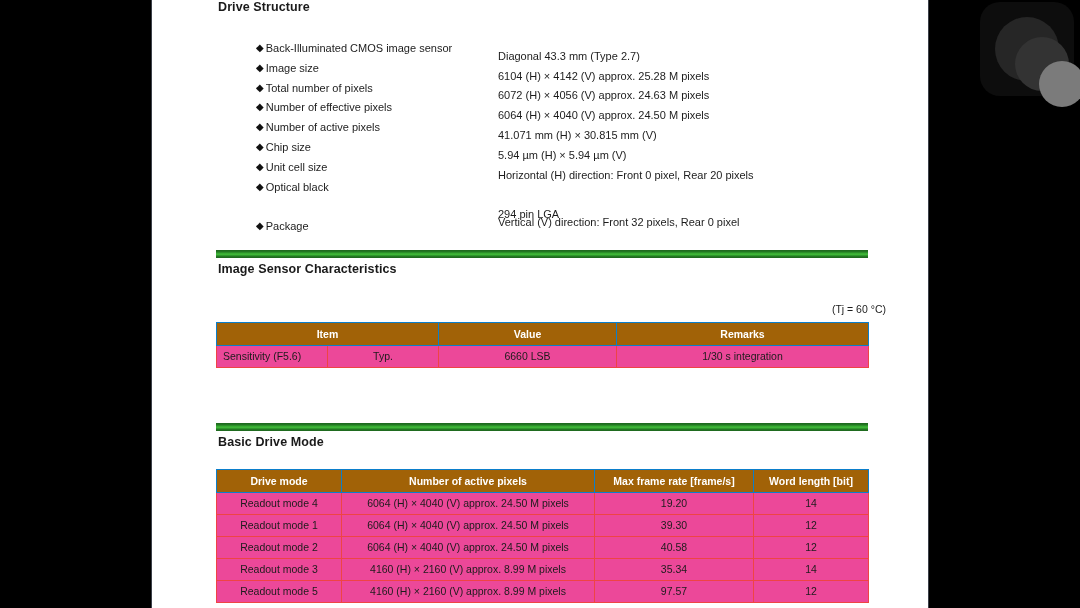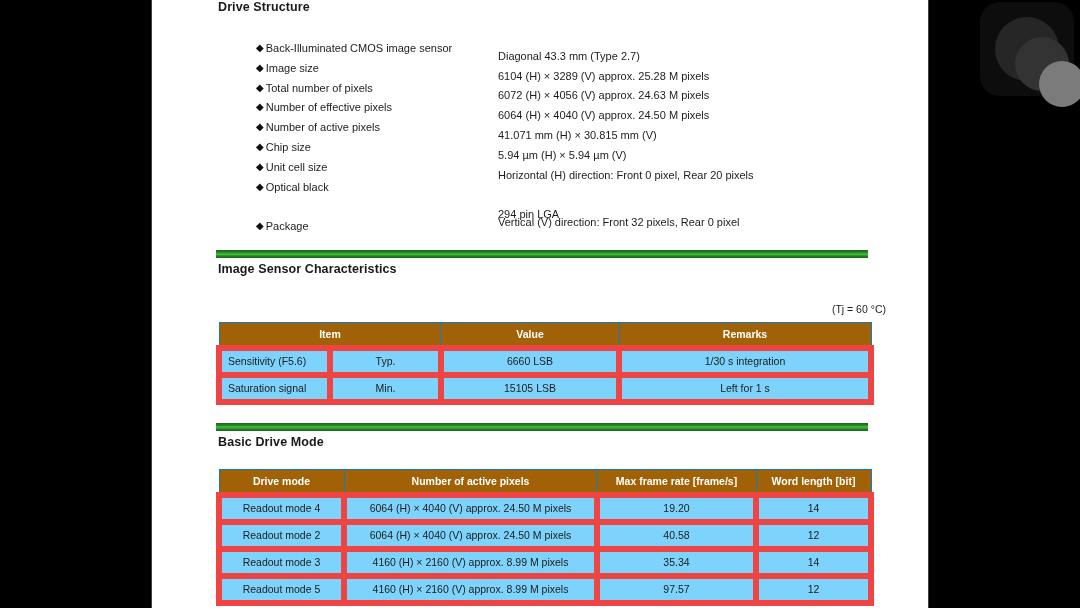--- a/index.html
+++ b/index.html
@@ -154,26 +154,26 @@
     font-weight: bold;
     font-size: 10.5px;
     text-align: center;
     border: 1px solid #0b7ecb;
     padding: 0;
     height: 22px;
     line-height: 22px;
     white-space: nowrap;
   }
   table.dtbl td {
-    border: 6px solid #ef4444;
+    border: 1px solid #ef4444;
     padding: 0 6px;
     height: 21px;
     line-height: 21px;
     white-space: nowrap;
-    background: #7dd3fc;
+    background: #ec4899;
   }
   table.dtbl td.c { text-align: center; padding: 0; }
   table.dtbl td.l { text-align: left; }
 
   
   #tbl-characteristics { left: 64px; top: 322px; width: 652px; }
   
   #tbl-drivemode { left: 64px; top: 469px; width: 652px; }
 
   
@@ -234,21 +234,21 @@
 
       <div class="spec-row" style="top: 0px;">
             <div class="spec-label"><span class="spec-bullet">◆</span>Back-Illuminated CMOS image sensor</div>
           </div>
           <div class="spec-row" style="top: 19.8px;">
             <div class="spec-label"><span class="spec-bullet">◆</span>Image size</div>
             <div class="spec-value">Diagonal 43.3 mm (Type 2.7)</div>
           </div>
           <div class="spec-row" style="top: 39.6px;">
             <div class="spec-label"><span class="spec-bullet">◆</span>Total number of pixels</div>
-            <div class="spec-value">6104 (H) × 3289 (V) approx. 25.28 M pixels</div>
+            <div class="spec-value">6104 (H) × 4142 (V) approx. 25.28 M pixels</div>
           </div>
           <div class="spec-row" style="top: 59.4px;">
             <div class="spec-label"><span class="spec-bullet">◆</span>Number of effective pixels</div>
             <div class="spec-value">6072 (H) × 4056 (V) approx. 24.63 M pixels</div>
           </div>
           <div class="spec-row" style="top: 79.2px;">
             <div class="spec-label"><span class="spec-bullet">◆</span>Number of active pixels</div>
             <div class="spec-value">6064 (H) × 4040 (V) approx. 24.50 M pixels</div>
           </div>
           <div class="spec-row" style="top: 99px;">
@@ -289,26 +289,20 @@
             <th>Value</th>
             <th>Remarks</th>
           </tr>
         </thead>
         <tbody id="characteristics-body">
             <tr>
               <td class="l">Sensitivity (F5.6)</td>
               <td class="c">Typ.</td>
               <td class="c">6660 LSB</td>
               <td class="c">1/30 s integration</td>
-            </tr>
-            <tr>
-              <td class="l">Saturation signal</td>
-              <td class="c">Min.</td>
-              <td class="c">15105 LSB</td>
-              <td class="c">Left for 1 s</td>
             </tr>
           </tbody>
       </table>
 
       <div class="green-rule" style="top:423px;"></div>
       <div class="section-title" style="top:435px;">Basic Drive Mode</div>
 
       <table class="dtbl" id="tbl-drivemode">
         <colgroup>
           <col style="width:125px">
@@ -325,20 +319,26 @@
           </tr>
         </thead>
         <tbody id="drivemode-body">
             <tr>
               <td class="c">Readout mode 4</td>
               <td class="c">6064 (H) × 4040 (V) approx. 24.50 M pixels</td>
               <td class="c">19.20</td>
               <td class="c">14</td>
             </tr>
             <tr>
+              <td class="c">Readout mode 1</td>
+              <td class="c">6064 (H) × 4040 (V) approx. 24.50 M pixels</td>
+              <td class="c">39.30</td>
+              <td class="c">12</td>
+            </tr>
+            <tr>
               <td class="c">Readout mode 2</td>
               <td class="c">6064 (H) × 4040 (V) approx. 24.50 M pixels</td>
               <td class="c">40.58</td>
               <td class="c">12</td>
             </tr>
             <tr>
               <td class="c">Readout mode 3</td>
               <td class="c">4160 (H) × 2160 (V) approx. 8.99 M pixels</td>
               <td class="c">35.34</td>
               <td class="c">14</td>

